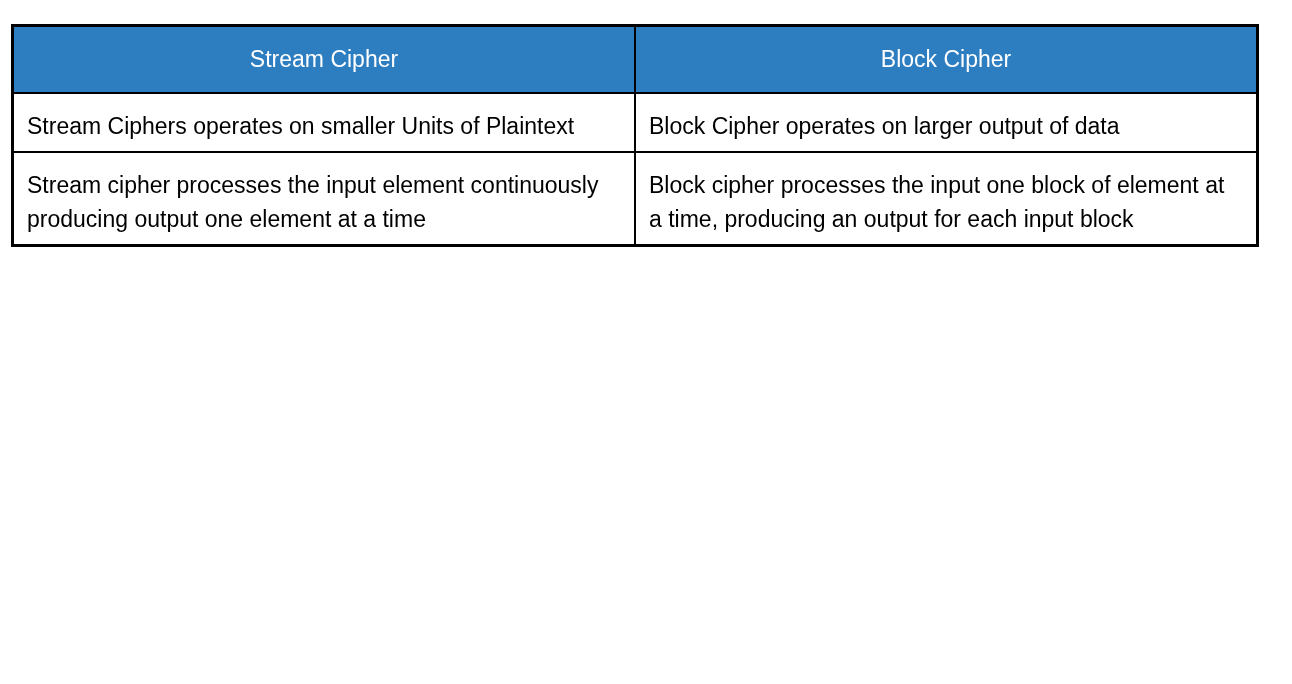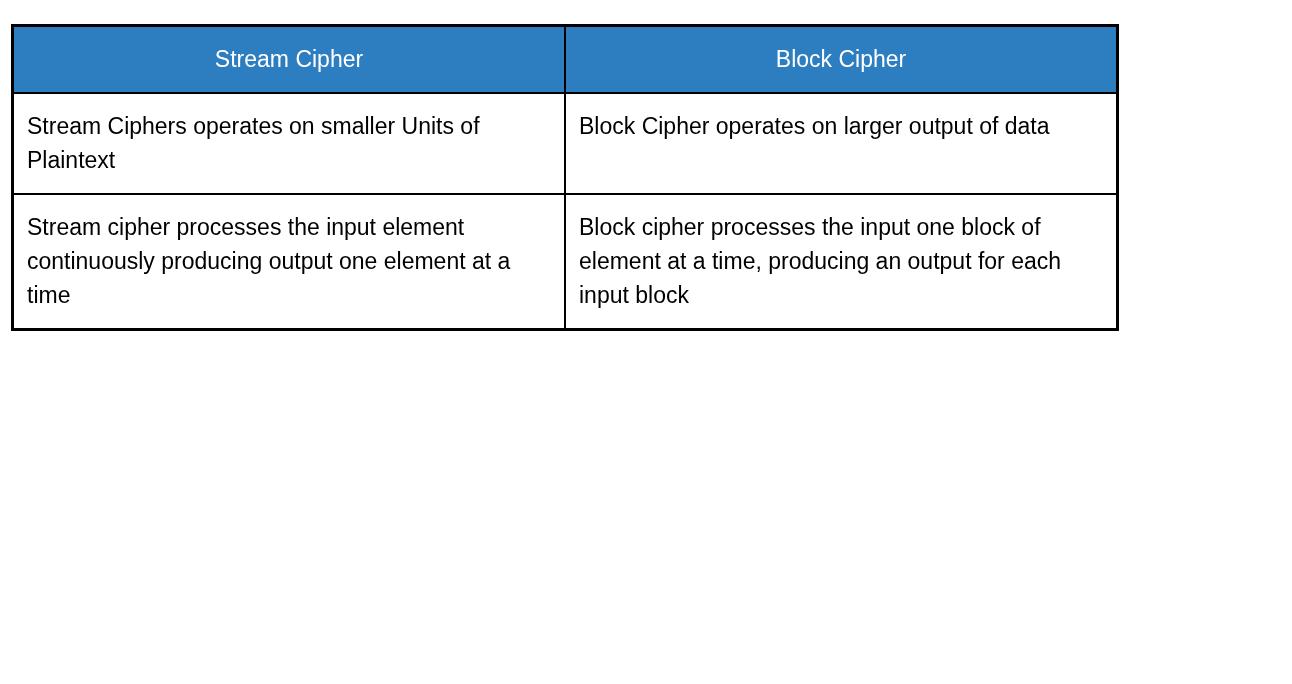--- a/index.html
+++ b/index.html
@@ -7,21 +7,21 @@
     padding: 0;
     width: 1292px;
     height: 684px;
     background: #ffffff;
     font-family: "Liberation Sans", sans-serif;
   }
   .table-wrap {
     position: absolute;
     left: 11px;
     top: 24px;
-    width: 1108px;
+    width: 1248px;
   }
   table.cipher-table {
     width: 100%;
     border-collapse: collapse;
     table-layout: fixed;
     border: 3px solid var(--border, #000000);
   }
   table.cipher-table th,
   table.cipher-table td {
     border: 2px solid var(--border, #000000);
@@ -34,21 +34,21 @@
     color: var(--header-text, #ffffff);
     font-weight: 400;
     text-align: center;
     padding: 15px 12px 16px 12px;
   }
   table.cipher-table td {
     background: var(--cell-bg, #ffffff);
     color: var(--cell-text, #000000);
     text-align: left;
     vertical-align: top;
-    padding: 15px 14px 16px 13px;
+    padding: 15px 14px 8px 13px;
     overflow-wrap: break-word;
   }
   td.spacious { padding-bottom: 48px; } 
 </style>
 </head>
 <body>
 
 <div class="table-wrap">
   <table class="cipher-table">
     <thead>

